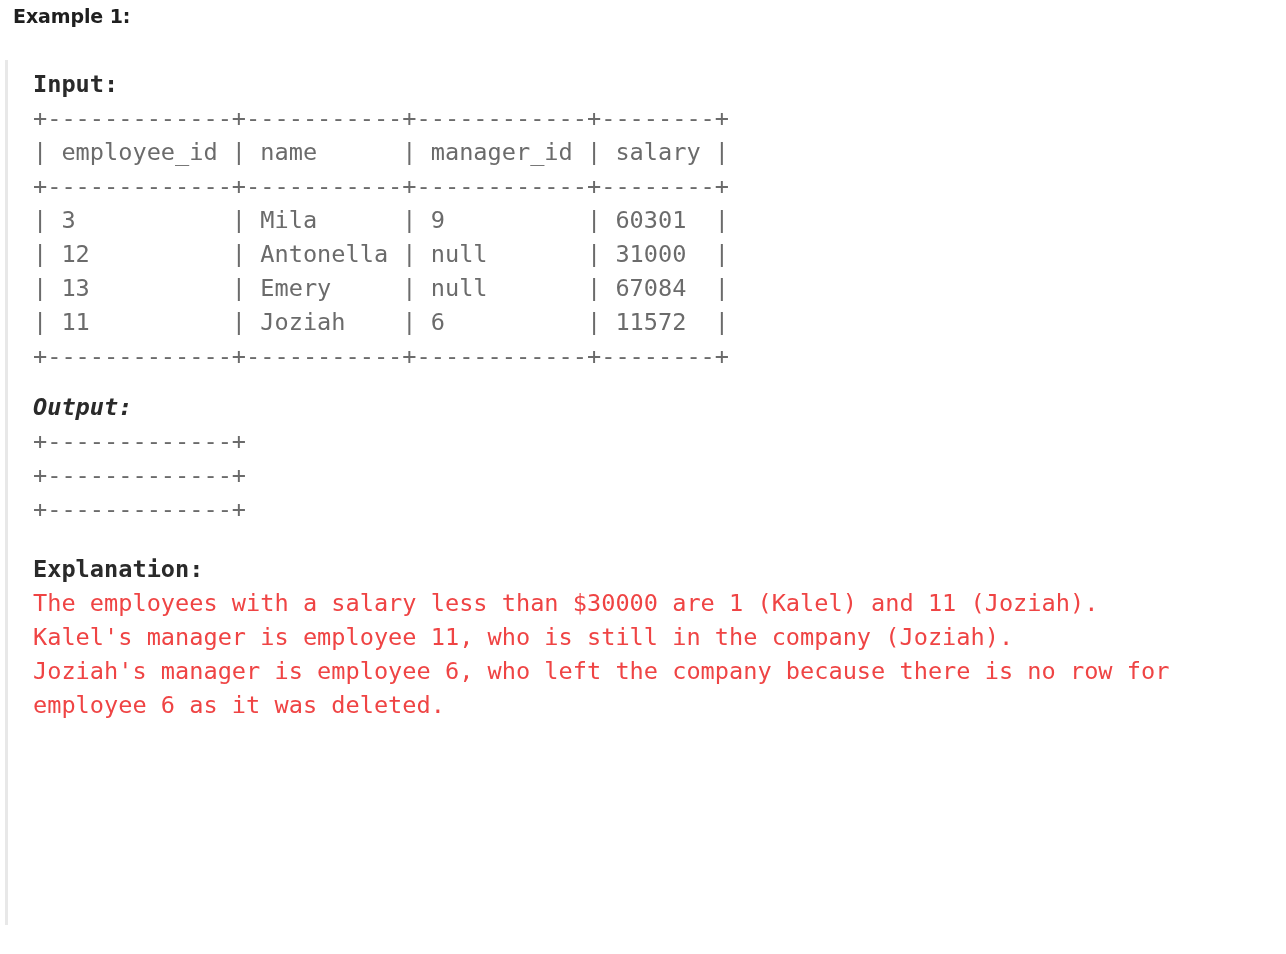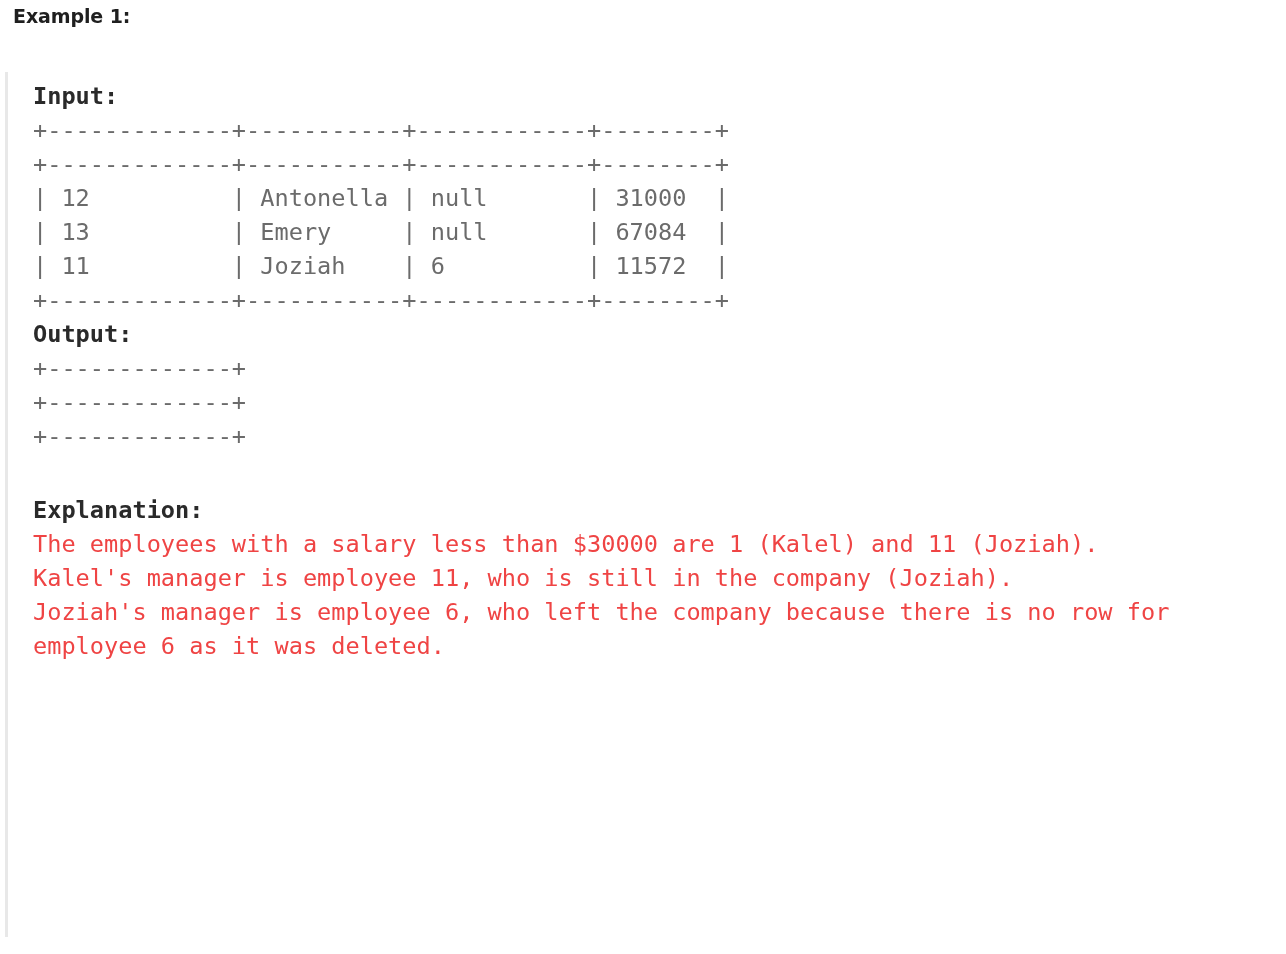--- a/index.html
+++ b/index.html
@@ -34,21 +34,21 @@
     color: #1f1f1f;
     letter-spacing: -0.1px;
     line-height: 28px;
     white-space: pre;
   }
 
   
   .example-block {
     position: absolute;
     left: 5px;
-    top: 72px;
+    top: 60px;
     width: 1275px;
     border-left: 3px solid #e8e8e8;
     box-sizing: border-box;
     padding-left: 25px;
     padding-top: 0px;
     padding-bottom: 8px;
     min-height: 865px;
   }
 
   .mono {
@@ -64,22 +64,22 @@
     font-family: "DejaVu Sans Mono", monospace;
     font-size: 23.6px;
     line-height: 34px;
     font-weight: bold;
     color: #2a2a2a;
     white-space: pre;
     letter-spacing: 0px;
   }
 
   .label-input  { margin-top: 7px; }
-  .label-output { margin-top: 0px; }
-  .label-expl   { margin-top: 40px; }
+  .label-output { margin-top: 17px; font-style: italic; }
+  .label-expl   { margin-top: 26px; }
 
   .code-lines {
     margin: 0;
     padding: 0;
   }
 
   .code-lines > div {
     font-family: "DejaVu Sans Mono", monospace;
     font-size: 23.6px;
     line-height: 34px;
@@ -106,21 +106,23 @@
 
   <div class="example-heading">Example 1:</div>
 
   <div class="example-block">
 
     <div class="label label-input">Input:</div>
 
 
     <div class="code-lines">
       <div>+-------------+-----------+------------+--------+</div>
+      <div>| employee_id | name      | manager_id | salary |</div>
       <div>+-------------+-----------+------------+--------+</div>
+      <div>| 3           | Mila      | 9          | 60301  |</div>
       <div>| 12          | Antonella | null       | 31000  |</div>
       <div>| 13          | Emery     | null       | 67084  |</div>
       <div>| 11          | Joziah    | 6          | 11572  |</div>
       <div>+-------------+-----------+------------+--------+</div>
     </div>
 
     <div class="label label-output">Output:</div>
 
     <div class="code-lines">
       <div>+-------------+</div>

